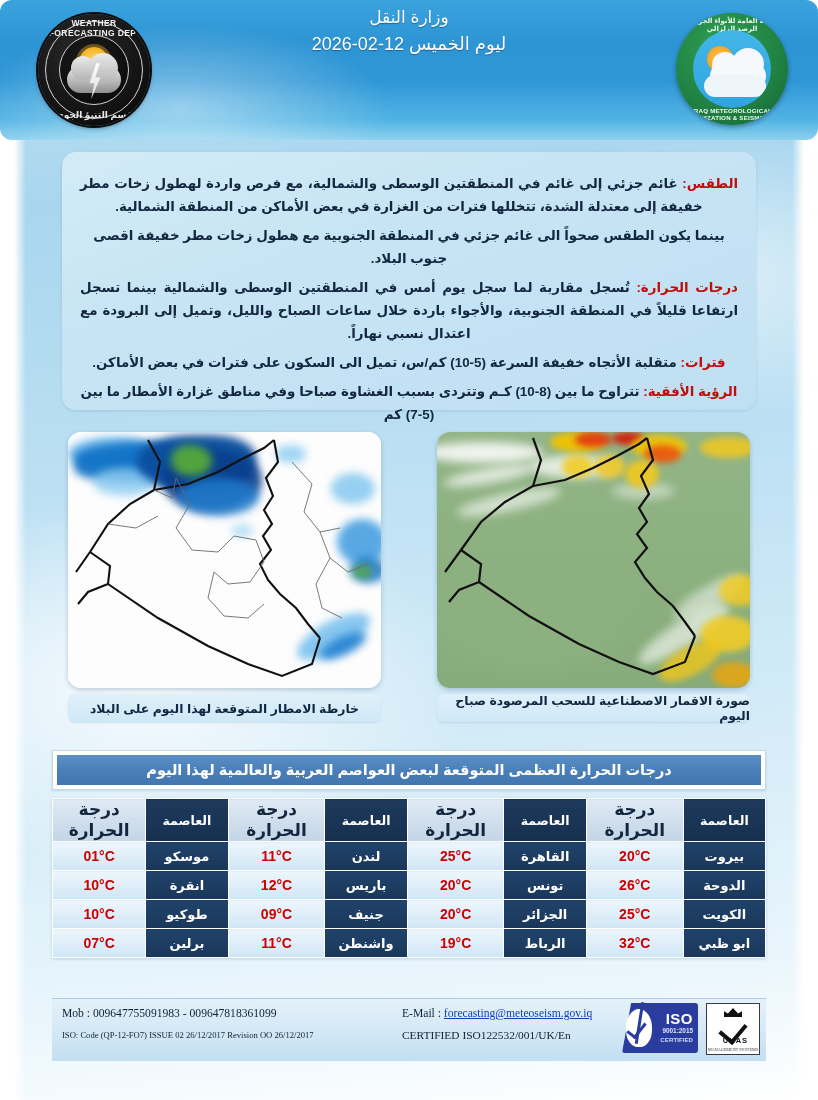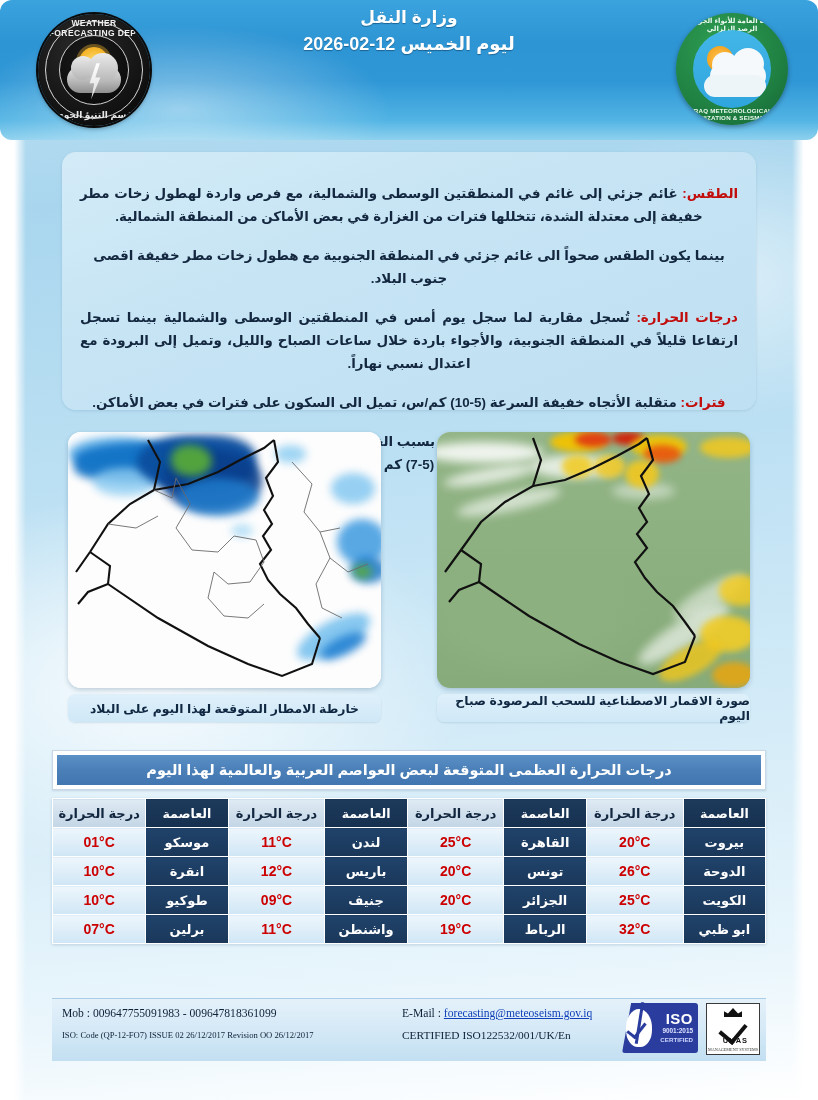--- a/index.html
+++ b/index.html
@@ -38,21 +38,21 @@
     z-index:3;
     border-radius:12px;
   }
   .header-inner{
     position:relative;width:100%;height:100%;
   }
   .hdr-text{
     position:absolute;left:0;right:0;top:6px;
     text-align:center;
     color:#ffffff;
-    font-weight:bold;
+    font-weight:normal;
     line-height:1.45;
     text-shadow:0 1px 1px rgba(0,40,70,.45);
   }
   .hdr-l1{font-size:17px;letter-spacing:.3px;}
   .hdr-l2{font-size:16px;}
   .hdr-l3{font-size:15.5px;}
   .hdr-l4{font-size:18px;direction:ltr;unicode-bidi:embed;}
 
   
   .logo-left{
@@ -151,21 +151,21 @@
     box-sizing:border-box;
     z-index:2;
   }
   .fc-line{
     color:#13273f;
     font-size:13.4px;
     font-weight:bold;
     line-height:1.72;
     text-align:justify;
     text-align-last:center;
-    margin:16px 0 3px 0;
+    margin:6px 0 3px 0;
     direction:rtl;
   }
   .fc-line.plain{text-align:center;text-align-last:center;}
   .fc-label{color:#c20d0d;}
 
   
   .map-box{
     position:absolute;top:432px;width:313px;height:256px;
     border-radius:13px;
     overflow:hidden;
@@ -249,21 +249,21 @@
     text-align:center;
     vertical-align:middle;
     font-weight:bold;
   }
   .th-city{
     background:linear-gradient(180deg,#1d3a5c 0%,#16304f 100%);
     color:#ffffff;font-size:12.5px;
   }
   .th-temp{
     background:linear-gradient(180deg,#dfeaf4 0%,#c3d5e6 100%);
-    color:#12273f;font-size:13px;margin-top:32px;
+    color:#12273f;font-size:17px;margin-top:32px;
   }
   .td-city{
     background:linear-gradient(180deg,#20436b 0%,#1a3759 100%);
     color:#ffffff;font-size:13px;
   }
   .td-temp{
     background:linear-gradient(180deg,#eef6fc 0%,#cfe6f5 100%);
     color:#cc0000;font-size:14px;
     direction:ltr;
   }

